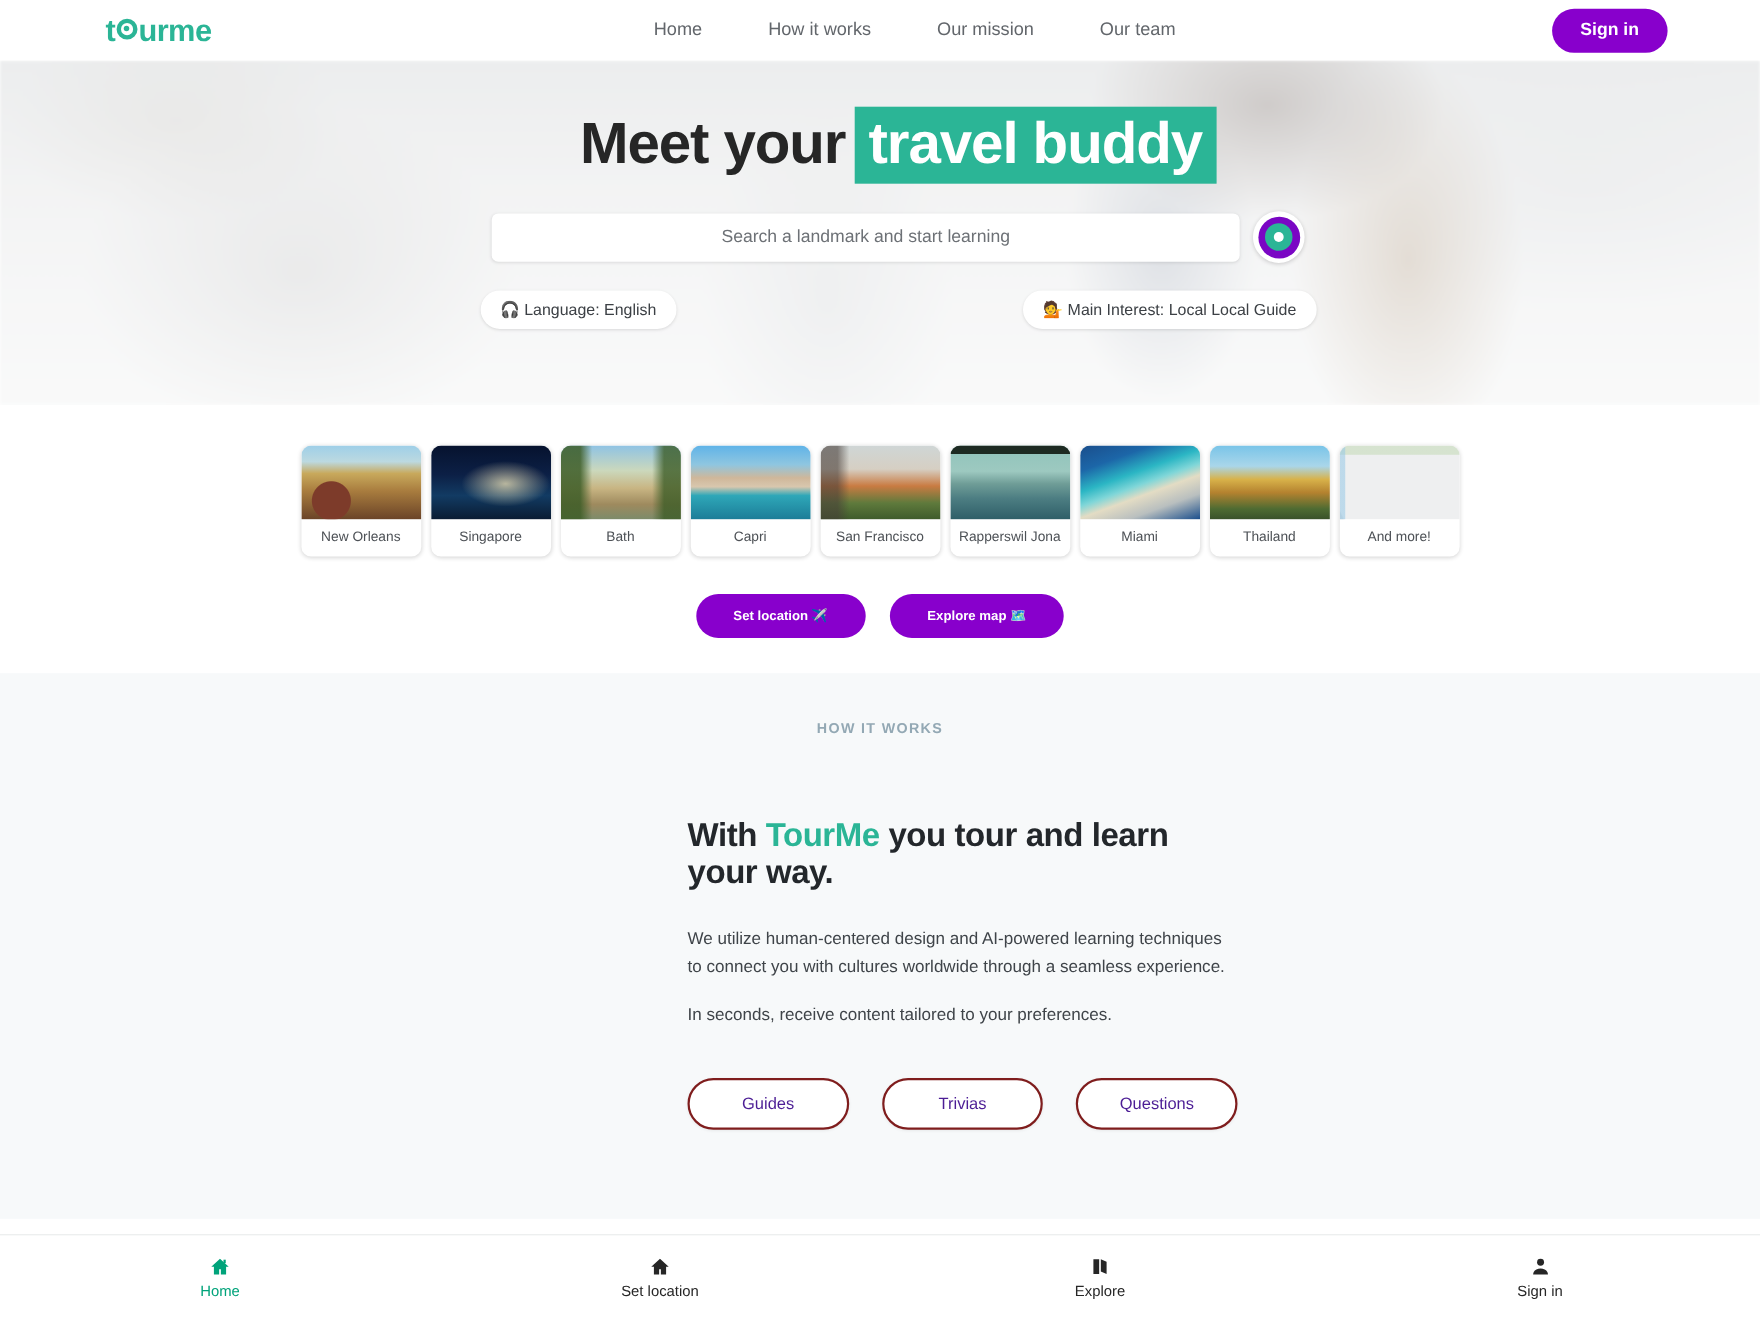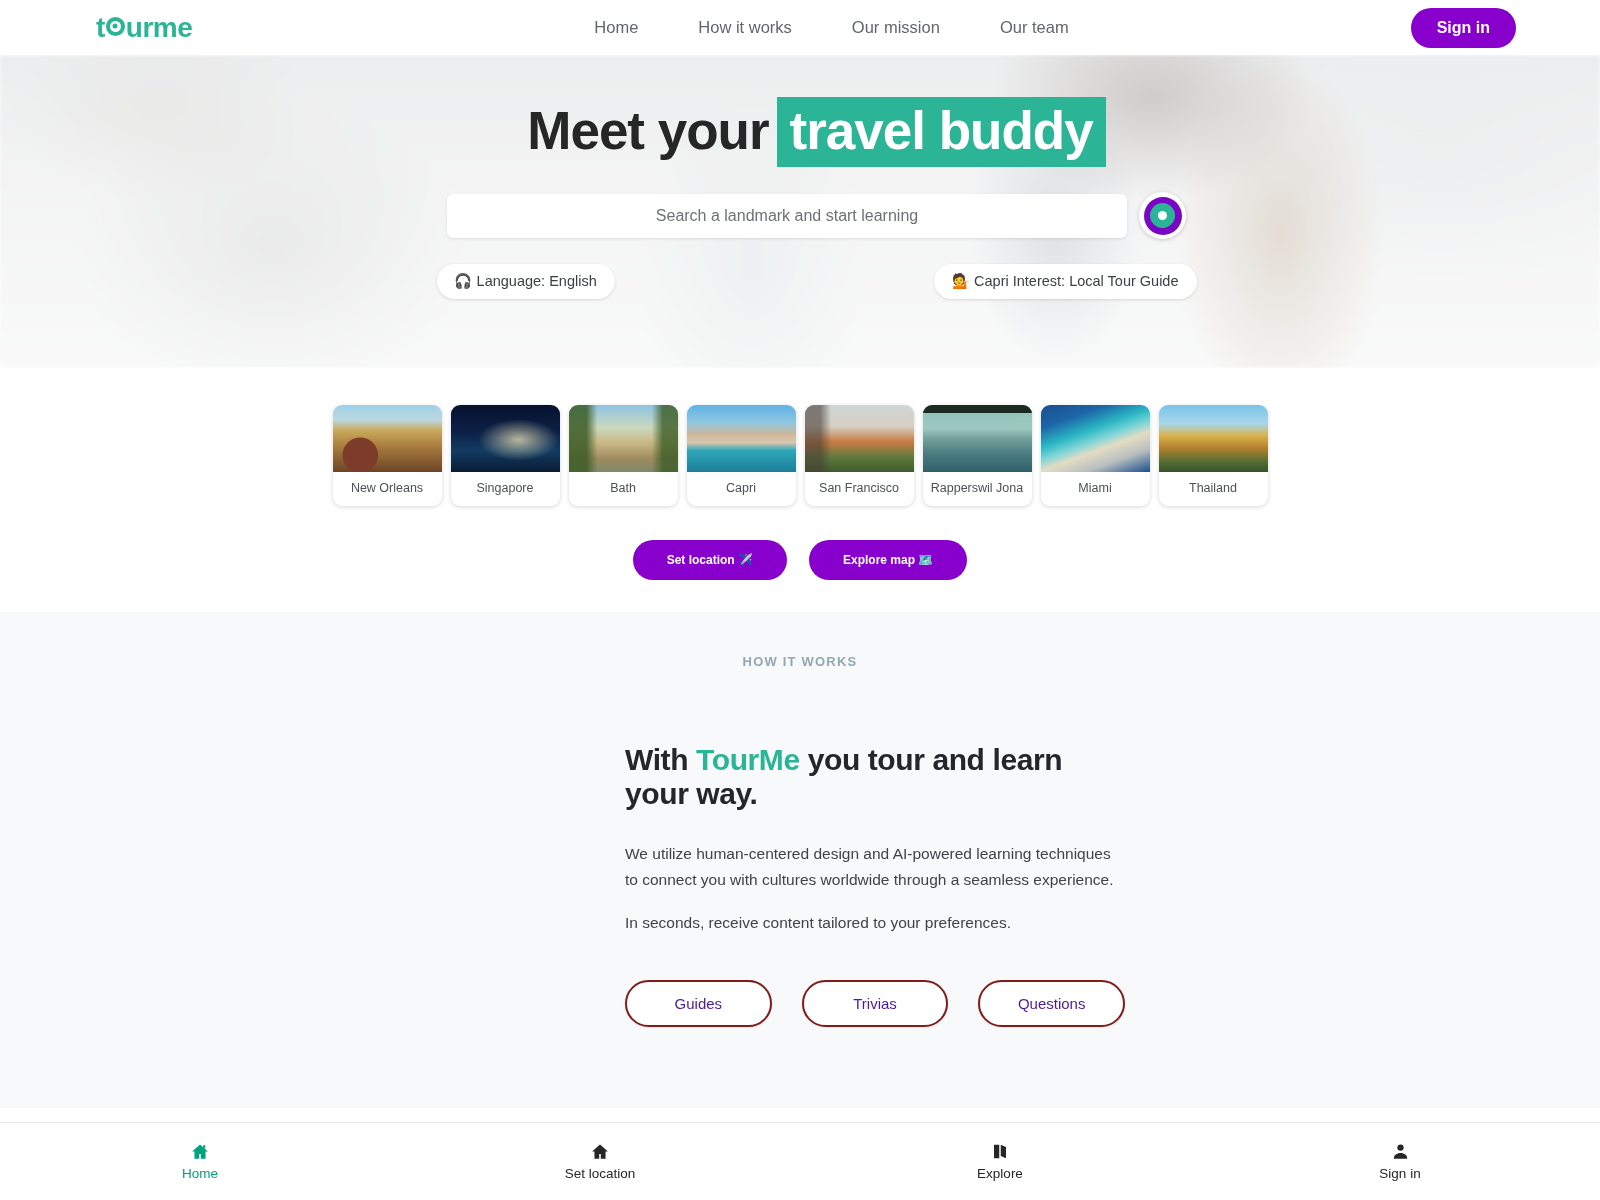--- a/index.html
+++ b/index.html
@@ -292,21 +292,21 @@
       </button>
     </div>
 
     <div class="chips">
       <div class="chip">
         <span>🎧</span>
         <span>Language: English</span>
       </div>
       <div class="chip">
         <span>💁</span>
-        <span>Capri Interest: Local Tour Guide</span>
+        <span>Main Interest: Local Local Guide</span>
       </div>
     </div>
   </div>
 </section>
 
 <section class="dest-section">
   <div class="dest-row">
     <div class="dest-card">
       <div class="dest-img img-neworleans"></div>
       <div class="dest-label">New Orleans</div>
@@ -331,20 +331,24 @@
       <div class="dest-img img-rapperswil"></div>
       <div class="dest-label">Rapperswil Jona</div>
     </div>
     <div class="dest-card">
       <div class="dest-img img-miami"></div>
       <div class="dest-label">Miami</div>
     </div>
     <div class="dest-card">
       <div class="dest-img img-thailand"></div>
       <div class="dest-label">Thailand</div>
+    </div>
+    <div class="dest-card">
+      <div class="dest-img img-andmore"></div>
+      <div class="dest-label">And more!</div>
     </div>
   </div>
 
   <div class="action-row">
     <button class="action-btn">Set location ✈️</button>
     <button class="action-btn">Explore map 🗺️</button>
   </div>
 </section>
 
 <section class="hiw-section">

